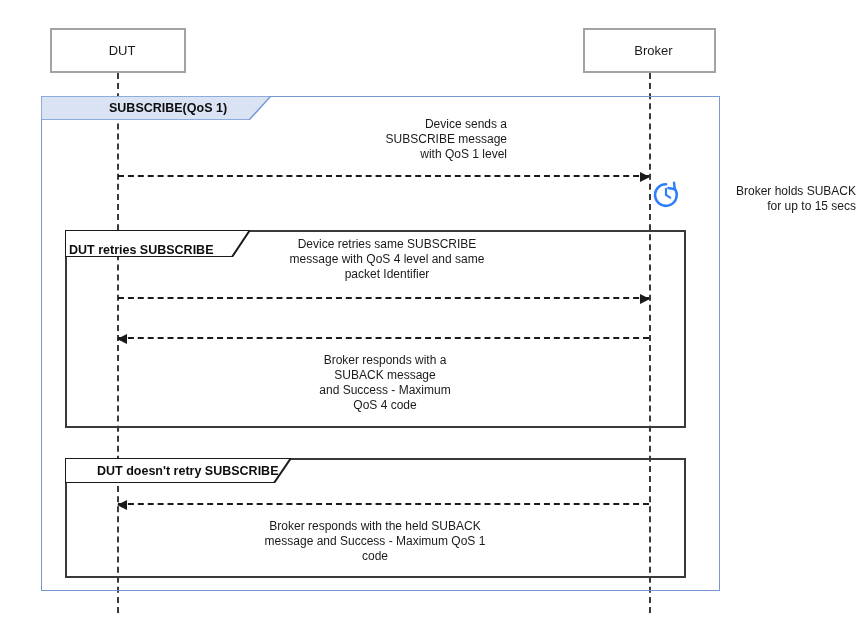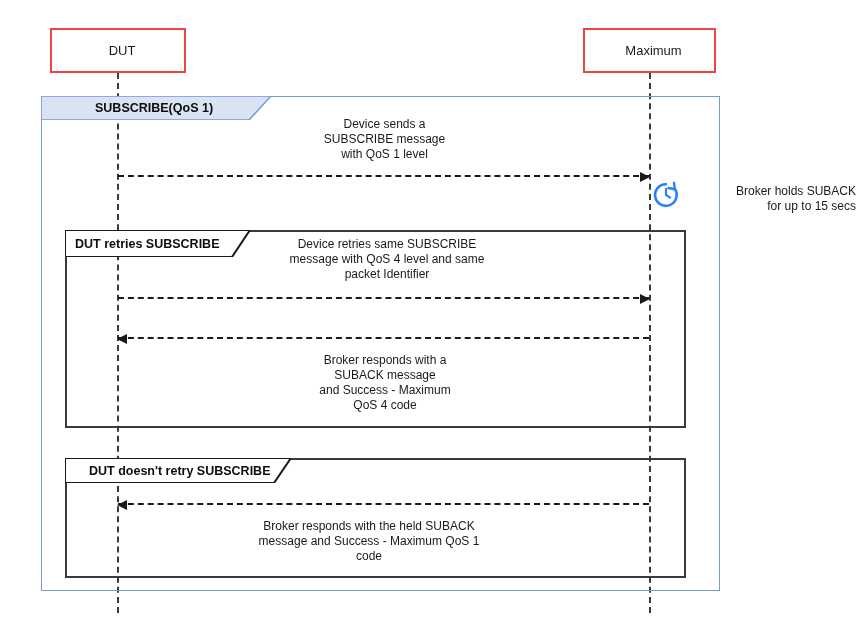--- a/index.html
+++ b/index.html
@@ -17,21 +17,21 @@
     width: 857px;
     height: 635px;
     background: #ffffff;
     overflow: hidden;
   }
 
   
   .participant {
     position: absolute;
     box-sizing: border-box;
-    border: 2px solid #ef4444;
+    border: 2px solid #a3a3a3;
     background: #ffffff;
     display: flex;
     align-items: center;
     justify-content: center;
     font-size: 13px;
     color: #1a1a1a;
     padding-left: 8px;
   }
   .participant .plabel {
     line-height: 1;
@@ -125,53 +125,53 @@
 </head>
 <body>
 
 <div id="canvas">
 
   <div class="participant" style="left:50px; top:28px; width:136px; height:45px;">
     <span class="plabel">DUT</span>
   </div>
 
   <div class="participant" style="left:583px; top:28px; width:133px; height:45px;">
-    <span class="plabel">Maximum</span>
+    <span class="plabel">Broker</span>
   </div>
 
   <div class="lifeline" style="left:117px; top:73px; height:540px;"></div>
   <div class="lifeline" style="left:649px; top:73px; height:540px;"></div>
 
   <div class="frame frame-outer" style="left:41px; top:96px; width:679px; height:495px;"></div>
 
-  <div class="tab" style="left:41px; top:96px; width:230px; height:24px; padding-left:54px;">
+  <div class="tab" style="left:41px; top:96px; width:230px; height:24px; padding-left:68px;">
     <svg class="tab-shape" viewBox="0 0 230 24" preserveAspectRatio="none">
       <polygon points="0,0 230,0 208,24 0,24" fill="#dae3f3" stroke="#7699d4" stroke-width="1.5"></polygon>
     </svg>
     <span class="tab-text">SUBSCRIBE(QoS 1)</span>
   </div>
 
-  <div class="note" style="left:262px; top:117px; width:245px;">Device sends a
+  <div class="note" style="left:262px; top:117px; width:245px;text-align:right;">Device sends a
 SUBSCRIBE message
 with QoS 1 level</div>
   <div class="msg" style="left:118px; top:175px; width:531px;">
     <span class="arrowhead right"></span>
   </div>
 
   <svg class="timer-icon" style="left:650px; top:179px;" width="32" height="32" viewBox="0 0 32 32">
     <path d="M16 5.2 A10.8 10.8 0 1 0 24.6 9.6" fill="none" stroke="#2d7ff9" stroke-width="2.6" stroke-linecap="round"></path>
     <path d="M24.0 3.6 L24.8 10.2 L18.4 9.0" fill="none" stroke="#2d7ff9" stroke-width="2.4" stroke-linecap="round" stroke-linejoin="round"></path>
     <path d="M16 9.8 L16 16 L20.2 18.6" fill="none" stroke="#2d7ff9" stroke-width="2.2" stroke-linecap="round"></path>
   </svg>
   <div class="note" style="left:686px; top:184px; width:170px; text-align:right;">Broker holds SUBACK
 for up to 15 secs</div>
 
   <div class="frame frame-inner" style="left:65px; top:230px; width:621px; height:198px;"></div>
 
-  <div class="tab" style="left:65px; top:230px; width:185px; height:27px; padding-left:10px;">
+  <div class="tab" style="left:65px; top:230px; width:185px; height:27px; padding-left:4px;align-items:flex-end;">
     <svg class="tab-shape" viewBox="0 0 185 27" preserveAspectRatio="none">
       <polygon points="0,0 185,0 167,27 0,27" fill="#ffffff" stroke="#1a1a1a" stroke-width="2"></polygon>
     </svg>
     <span class="tab-text">DUT retries SUBSCRIBE</span>
   </div>
 
   <div class="note" style="left:256px; top:237px; width:262px;">Device retries same SUBSCRIBE
 message with QoS 4 level and same
 packet Identifier</div>
   <div class="msg" style="left:118px; top:297px; width:531px;">
@@ -181,27 +181,27 @@
   <div class="msg" style="left:118px; top:337px; width:531px;">
     <span class="arrowhead left"></span>
   </div>
   <div class="note" style="left:260px; top:353px; width:250px;">Broker responds with a
 SUBACK message
 and Success - Maximum
 QoS 4  code</div>
 
   <div class="frame frame-inner" style="left:65px; top:458px; width:621px; height:120px;"></div>
 
-  <div class="tab" style="left:65px; top:458px; width:226px; height:25px; padding-left:24px;">
+  <div class="tab" style="left:65px; top:458px; width:226px; height:25px; padding-left:32px;">
     <svg class="tab-shape" viewBox="0 0 226 25" preserveAspectRatio="none">
       <polygon points="0,0 226,0 209,25 0,25" fill="#ffffff" stroke="#1a1a1a" stroke-width="2"></polygon>
     </svg>
     <span class="tab-text">DUT doesn't retry SUBSCRIBE</span>
   </div>
 
   <div class="msg" style="left:118px; top:503px; width:531px;">
     <span class="arrowhead left"></span>
   </div>
-  <div class="note" style="left:204px; top:519px; width:330px;">Broker responds with the held SUBACK
+  <div class="note" style="left:210px; top:519px; width:330px;">Broker responds with the held SUBACK
 message and Success - Maximum QoS 1
 code</div>
 
 </div>
 
 </body></html>

